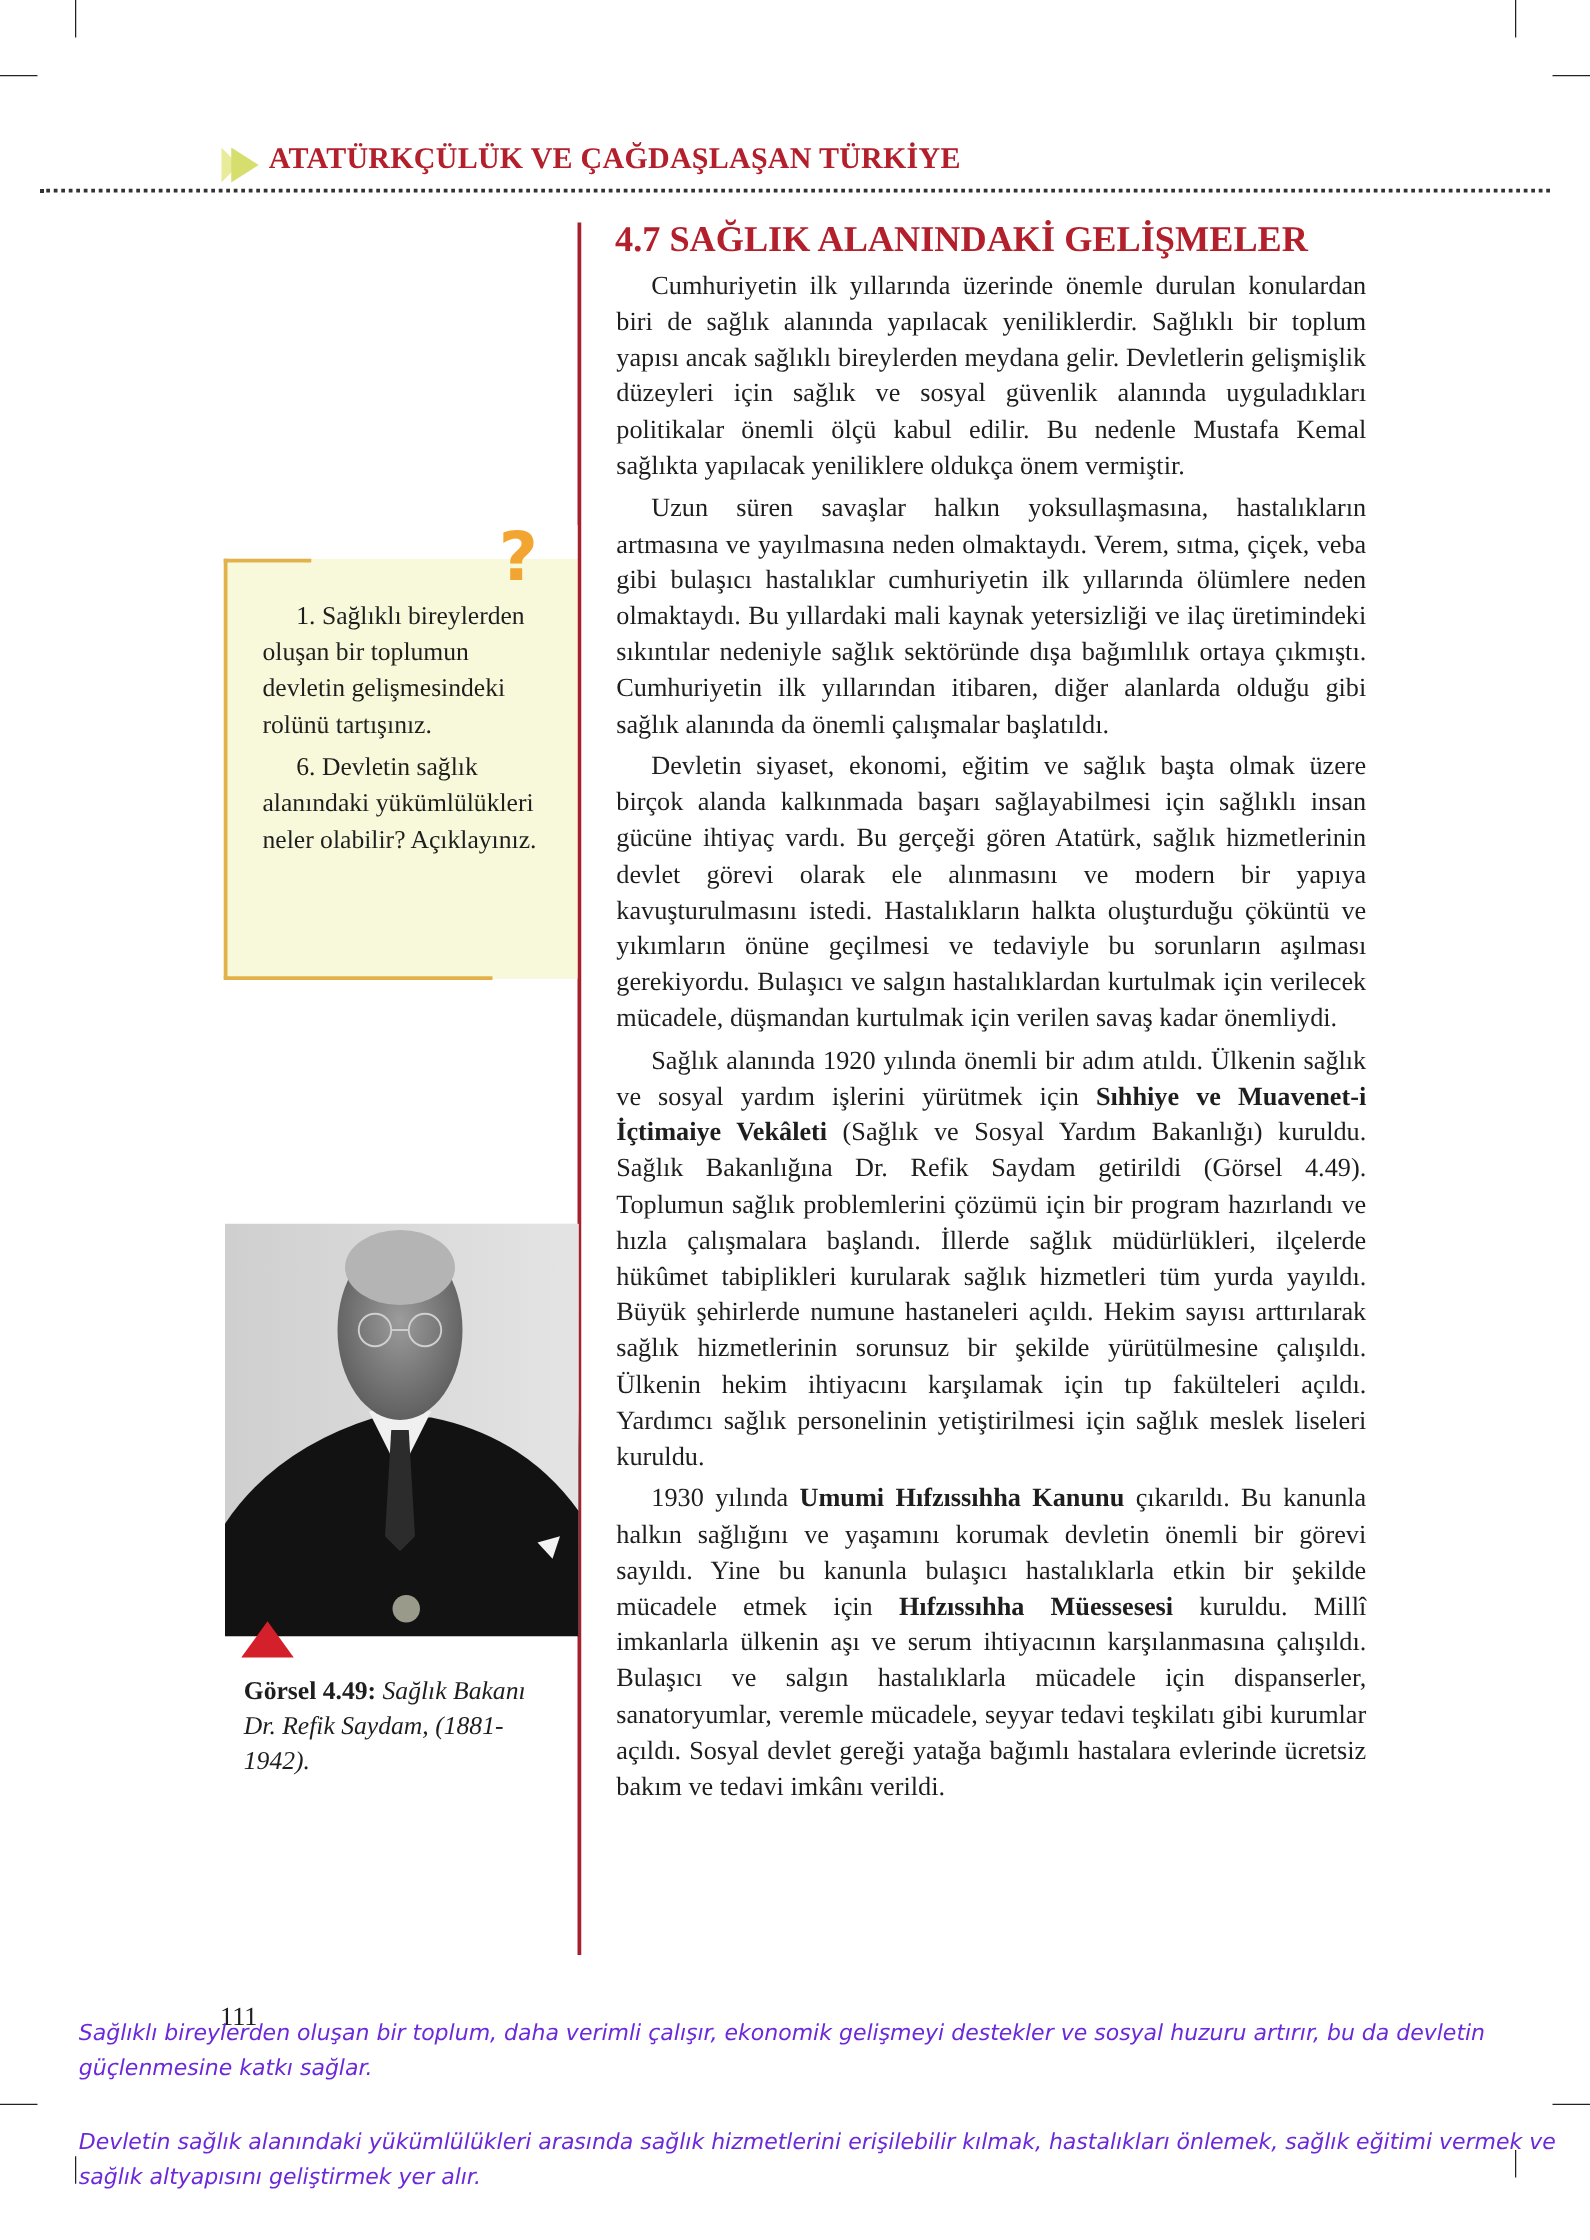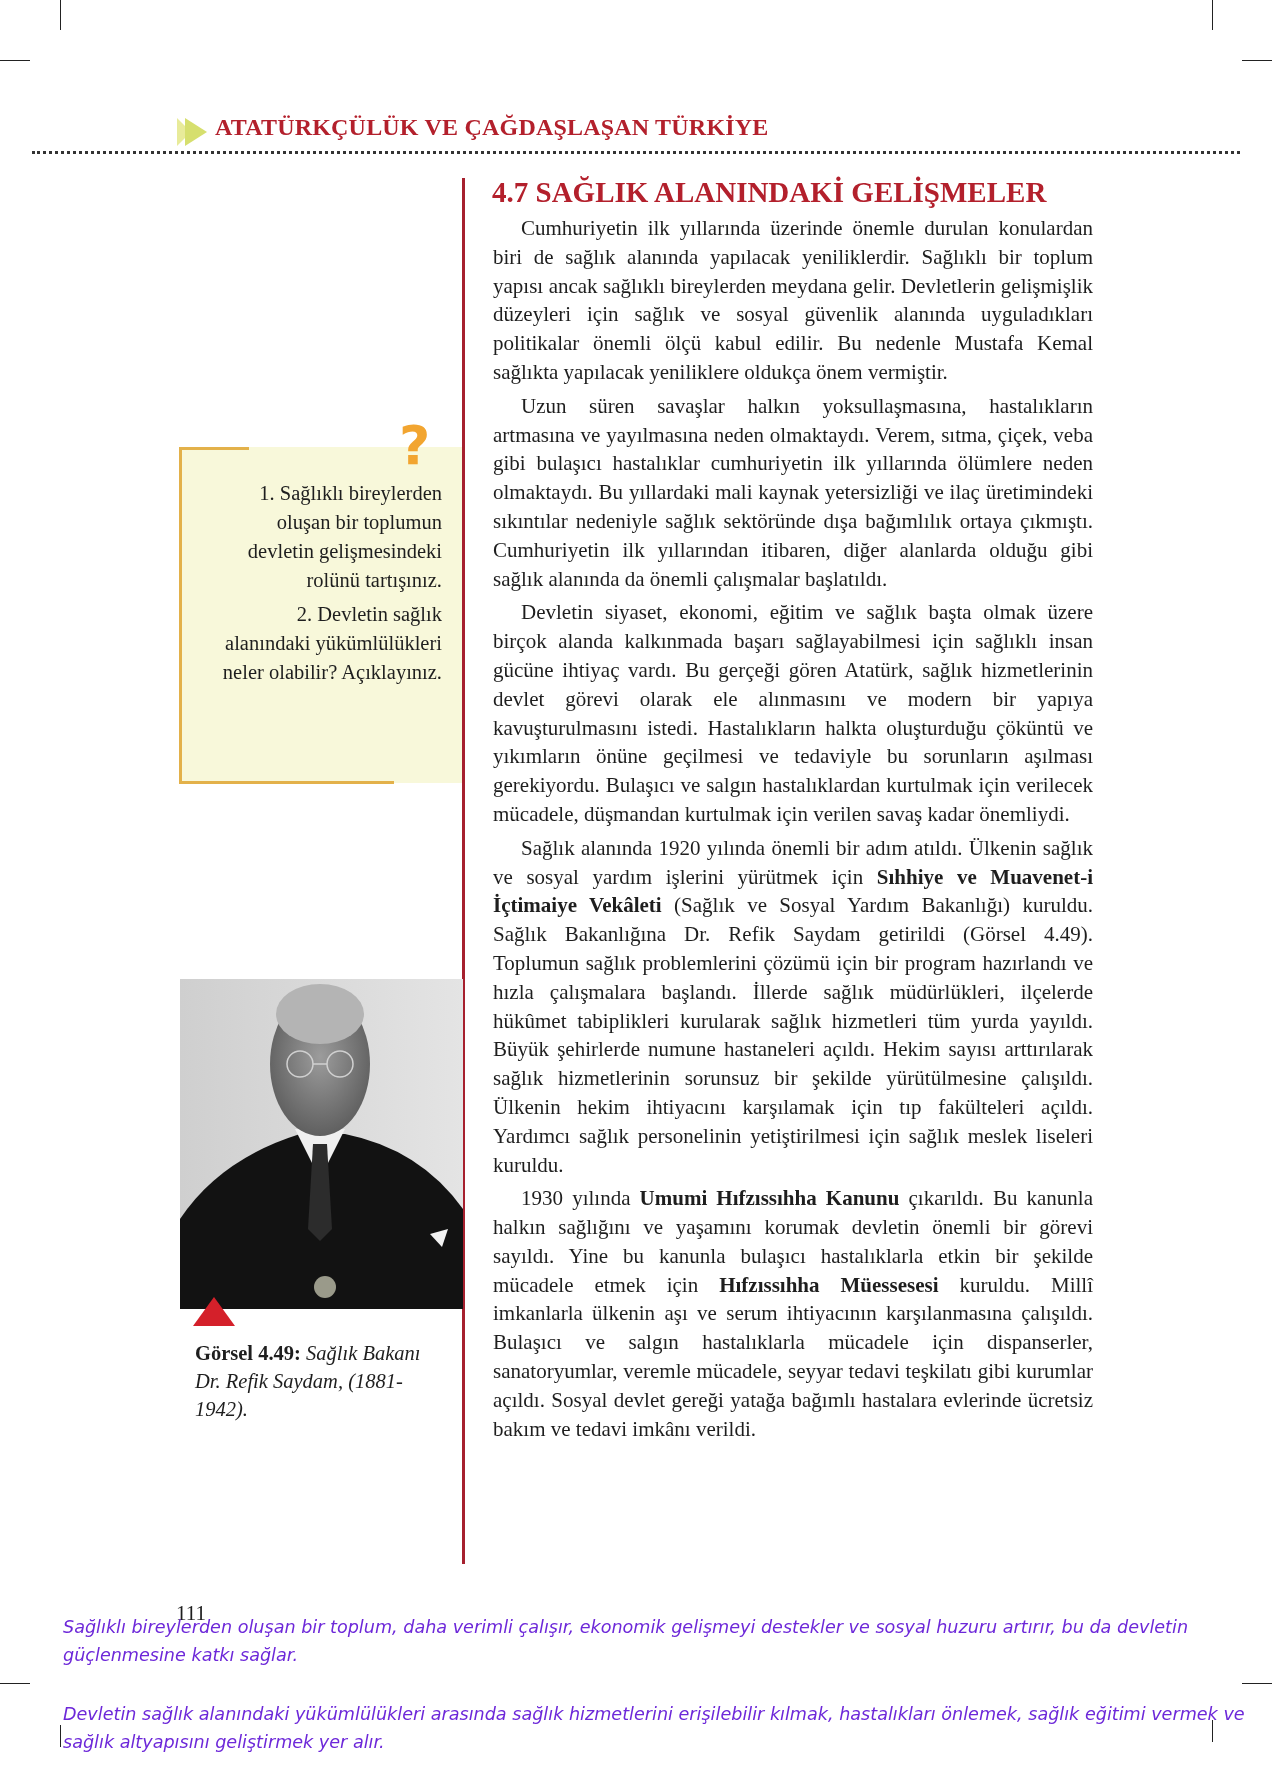--- a/index.html
+++ b/index.html
@@ -53,21 +53,21 @@
   .qbox-bottom { position: absolute; left: 179px; top: 781px; width: 215px; height: 3px; background: #e3b14a; }
   .qbox-white-top { position:absolute; left: 250px; top: 420px; width: 212px; height: 27px; background:#fff; }
   .qmark {
     position: absolute; left: 399px; top: 419px; font-size: 54px; font-weight: bold;
     color: #f2a530; font-family: "DejaVu Sans", sans-serif; line-height: 1;
   }
   .qtext {
     position: absolute; left: 202px; top: 479px; width: 240px;
     font-size: 20.5px; line-height: 29px;
   }
-  .qtext p { margin: 0 0 5px 8px; text-indent: 27px; text-align: right; }
+  .qtext p { margin: 0 0 5px 8px; text-indent: 27px; }
 
   
   .photo {
     position: absolute; left: 180px; top: 979px; width: 283px; height: 330px;
     background: linear-gradient(180deg, #d8d8d8 0%, #c8c8c8 45%, #2a2a2a 55%, #111 100%);
     overflow: hidden;
   }
   .photo svg { position: absolute; left: 0; top: 0; }
   .photo-marker {
     position: absolute; left: 193px; top: 1297px; width: 0; height: 0;
@@ -122,21 +122,21 @@
 </div>
 
 <div class="qbox"></div>
 <div class="qbox-white-top"></div>
 <div class="qbox-top"></div>
 <div class="qbox-left"></div>
 <div class="qbox-bottom"></div>
 <div class="qmark">?</div>
 <div class="qtext">
   <p>1. Sağlıklı bireylerden oluşan bir toplumun devletin gelişmesindeki rolünü tartışınız.</p>
-  <p>2. Devletin sağlık alanındaki yükümlülükleri neler olabilir? Açıklayınız.</p>
+  <p>6. Devletin sağlık alanındaki yükümlülükleri neler olabilir? Açıklayınız.</p>
 </div>
 
 <div class="photo">
   <svg width="283" height="330" viewBox="0 0 283 330">
     <defs>
       <linearGradient id="bg" x1="0" y1="0" x2="1" y2="0">
         <stop offset="0" stop-color="#cfcfcf"></stop>
         <stop offset="1" stop-color="#e4e4e4"></stop>
       </linearGradient>
       <radialGradient id="face" cx="0.5" cy="0.45" r="0.6">

